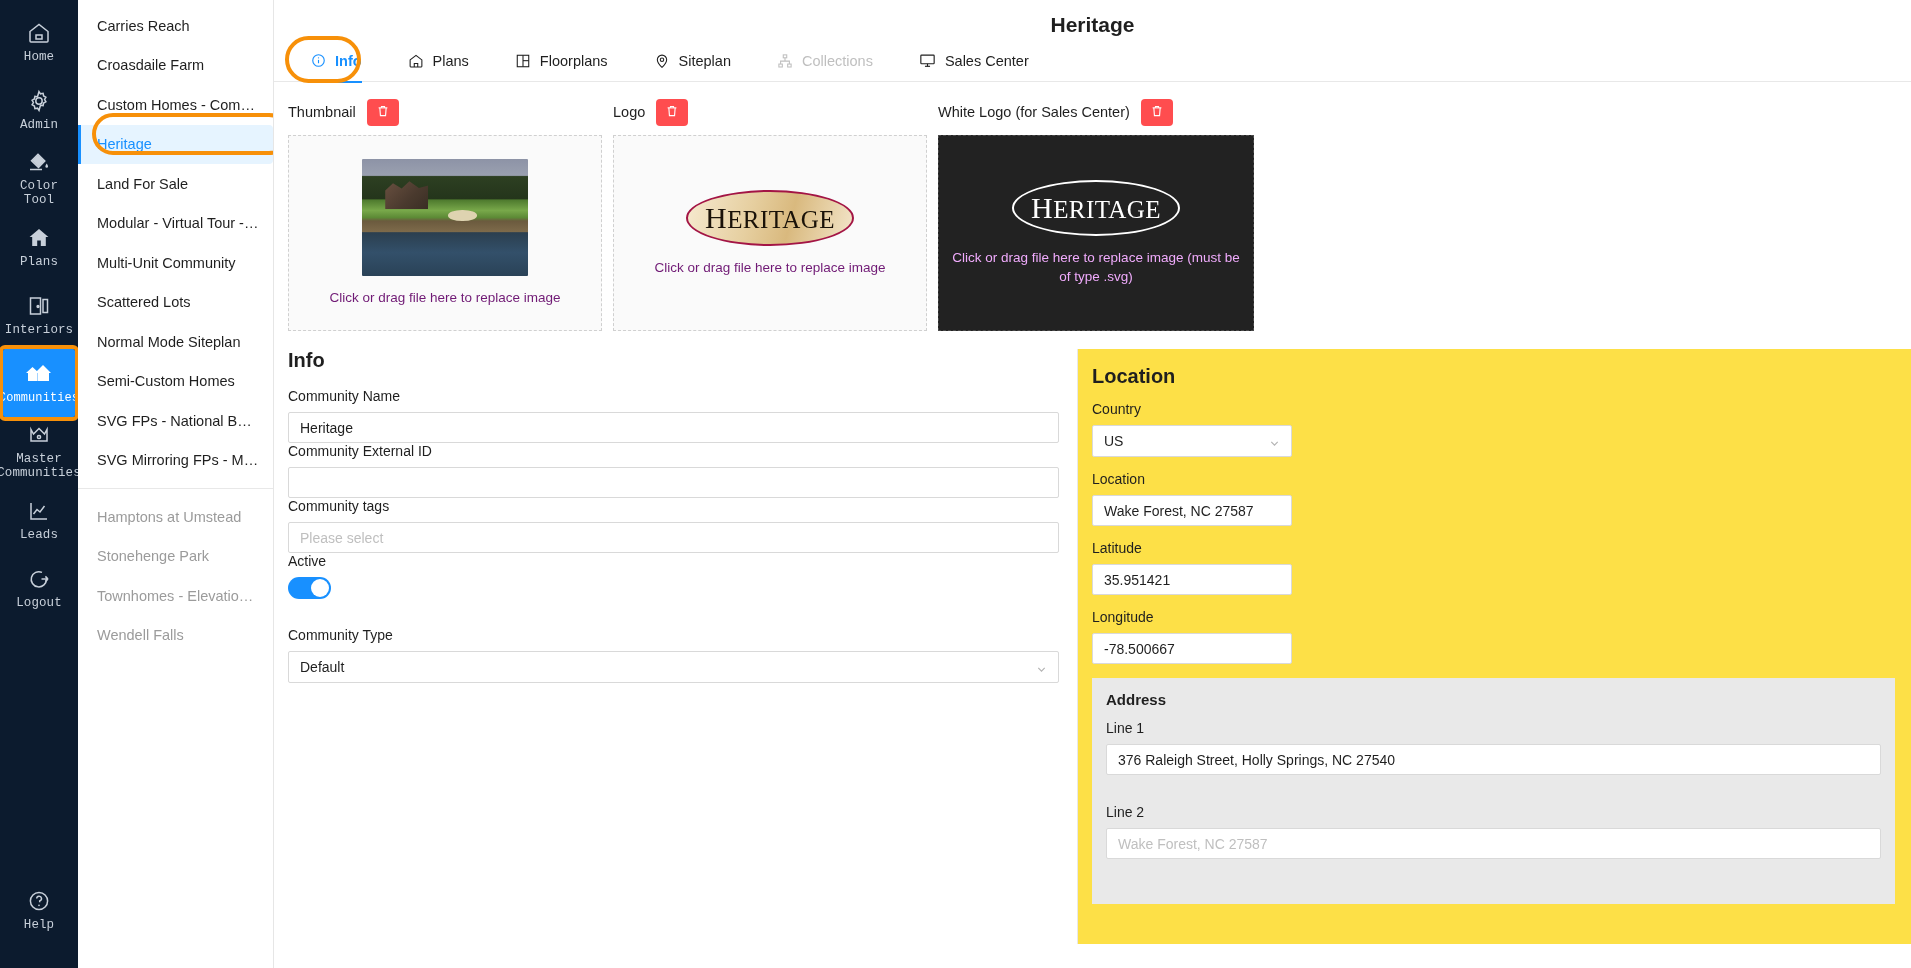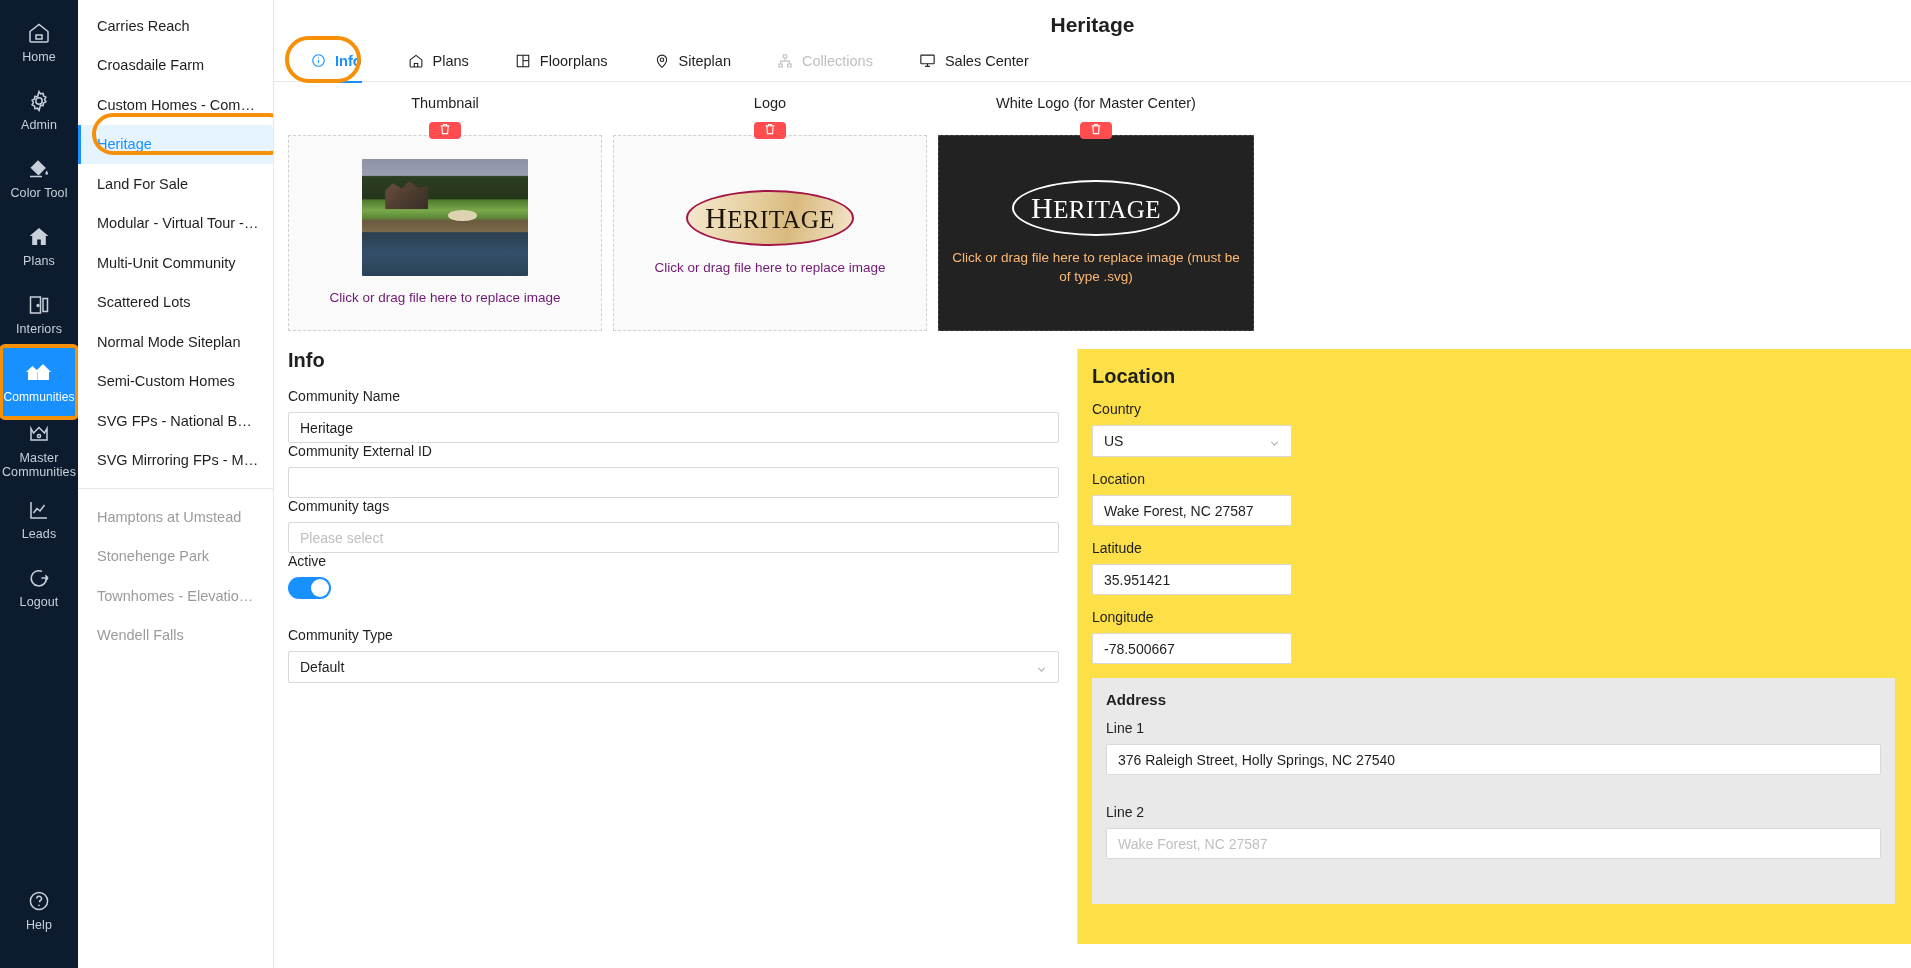--- a/index.html
+++ b/index.html
@@ -20,20 +20,21 @@
     padding-top: 8px;
     position: relative;
   }
   .rail-item {
     width: 78px; min-height: 68px;
     display: flex; flex-direction: column;
     align-items: center; justify-content: center;
     color: #c8d0da;
     gap: 5px;
     padding: 6px 2px;
+    font-family: Liberation Mono, monospace;
   }
   .rail-item .lbl {
     font-size: 12.5px; line-height: 14px; text-align: center;
     letter-spacing: .1px;
   }
   .rail-item svg { display: block; }
   .rail-item.active {
     background: #1890ff; color: #ffffff;
     outline: 4px solid #f79009;
     width: 72px;
@@ -126,21 +127,21 @@
   
   .content { flex: 1 1 auto; overflow: hidden; position: relative; }
   .uploads {
     display: flex; gap: 11px;
     padding: 13px 16px 0 14px;
     align-items: flex-start;
   }
   .up-card { width: 314px; }
   .up-head {
     display: flex; align-items: center; gap: 11px;
-    height: 34px; margin-bottom: 6px; flex-direction: column;
+    height: 34px; margin-bottom: 6px;
   }
   .up-label { font-size: 14.5px; color: #1f1f1f; }
   .trash-btn {
     width: 32px; height: 27px;
     background: #ff4d4f; border-radius: 4px;
     display: flex; align-items: center; justify-content: center;
     border: none;
   }
   .dropzone {
     height: 196px;
@@ -184,21 +185,21 @@
   .logo-oval .txt {
     font-family: "Liberation Serif", serif;
     font-size: 25px; color: #1a1208;
     letter-spacing: .4px;
   }
   .logo-oval .txt .big { font-size: 30px; }
   .dark-zone {
     background: #222222;
     border: 1px dashed #4a4a4a;
   }
-  .dark-zone .dz-hint { color: #fdba74; }
+  .dark-zone .dz-hint { color: #f0abfc; }
   .logo-oval.white {
     border: 2.5px solid #ffffff;
     background: transparent;
   }
   .logo-oval.white .txt { color: #ffffff; }
 
   
   .lower { display: flex; align-items: stretch; padding-left: 14px; margin-top: 18px; }
   .info-col { width: 790px; flex: 0 0 790px; border-right: 1px solid #e8e8e8; padding-right: 18px; padding-bottom: 40px; }
   .sect-title { font-size: 20px; font-weight: 700; color: #1f1f1f; margin-bottom: 16px; }
@@ -522,21 +523,21 @@
           <div class="dropzone">
             <div class="logo-oval">
               <span class="txt"><span class="big">H</span><span>ERITAGE</span></span>
             </div>
             <div class="dz-hint">Click or drag file here to replace image</div>
           </div>
         </div>
 
         <div class="up-card" style="width:316px">
           <div class="up-head">
-            <span class="up-label">White Logo (for Master Center)</span>
+            <span class="up-label">White Logo (for Sales Center)</span>
             <button class="trash-btn">
               <span>
                 <svg width="14" height="14" viewBox="0 0 24 24" fill="none" stroke="#ffffff" stroke-width="1.9">
                   <path d="M4.5 6.6h15"></path>
                     <path d="M9.4 6.6V4.4h5.2v2.2"></path>
                   <path d="M6.6 6.6 7.6 20h8.8l1-13.4"></path>
                 </svg>
               </span>
             </button>
           </div>

